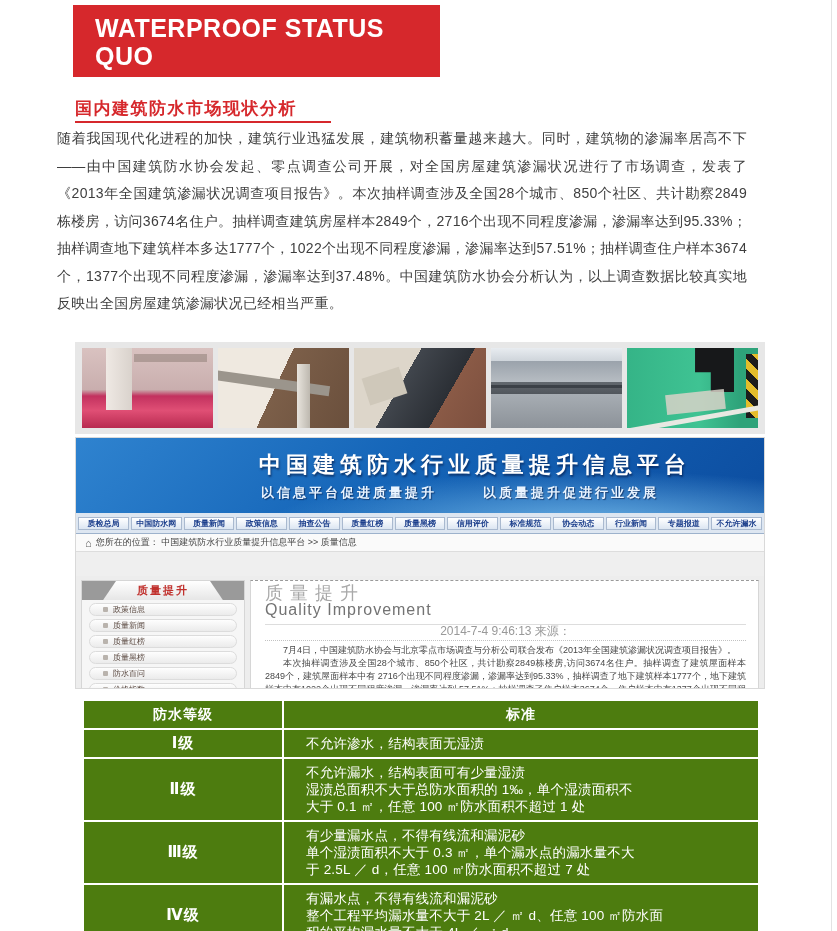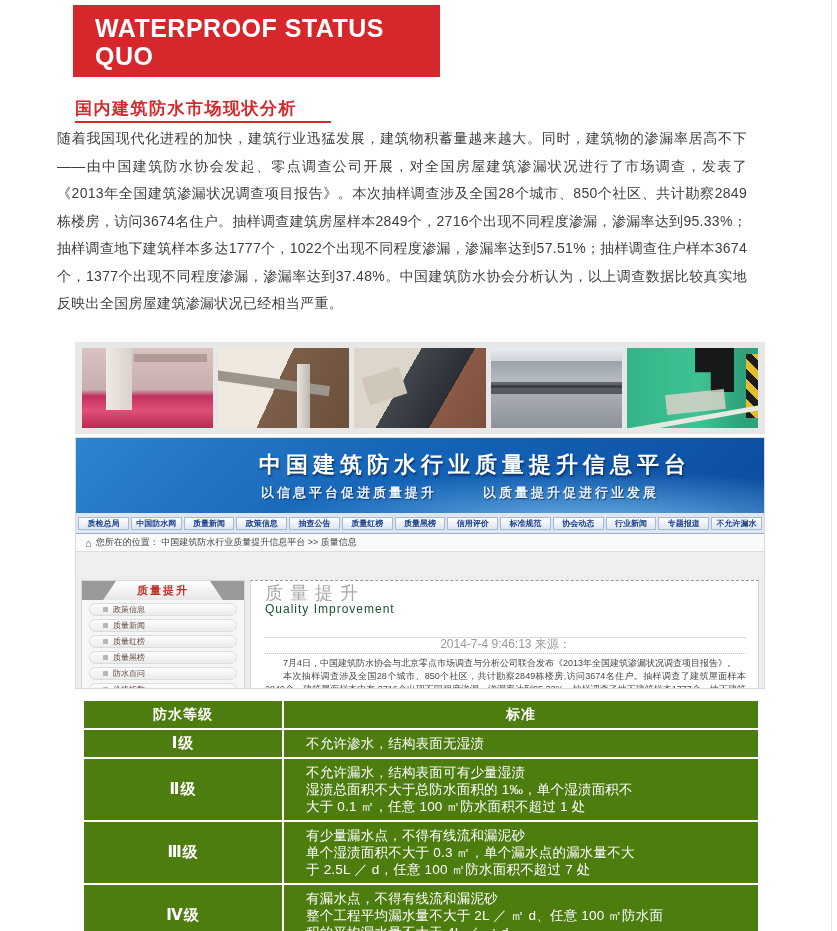--- a/index.html
+++ b/index.html
@@ -78,21 +78,21 @@
   .web-sidebar-header:before{left:-12px;clip-path:polygon(0 0,100% 0,72% 100%,0 100%);}
   .web-sidebar-header:after{right:-12px;clip-path:polygon(0 0,100% 0,100% 100%,28% 100%);}
   .web-sidebar-title{color:#c0302c;font-size:11px;font-weight:bold;letter-spacing:2px;z-index:1;}
   .web-side-item{height:11px;margin:3px 7px;background:linear-gradient(#fefefe,#ebebeb);border:1px solid #dcdcdc;
                  border-radius:7px;display:flex;align-items:center;gap:5px;padding-left:13px;
                  font-size:8px;color:#5c4b43;cursor:pointer;white-space:nowrap;}
   .side-dot{width:5px;height:5px;border-radius:1px;background:#b9b3ad;flex:0 0 auto;}
   .web-content{flex:1;margin-left:5px;background:#fff;border:1px solid #d6d6d6;border-top:1px dashed #9a9a9a;
                box-sizing:border-box;padding:3px 12px 0 14px;overflow:hidden;}
   .qi-zh{font-size:18px;color:#a9a9a9;letter-spacing:7px;line-height:19px;}
-  .qi-en{font-size:12px;color:#14532d;letter-spacing:1px;line-height:13px;border-bottom:1px solid #ddd;padding-bottom:21px;}
+  .qi-en{font-size:16px;color:#737373;letter-spacing:1px;line-height:13px;border-bottom:1px solid #ddd;padding-bottom:8px;}
   .article-title{text-align:center;color:#c2413a;font-weight:bold;font-size:11px;letter-spacing:1px;margin-top:5px;line-height:13px;}
   .article-meta{text-align:center;font-size:12px;color:#999;line-height:10px;margin-top:1px;}
   .dotted-divider{border-top:1px dotted #c2c2c2;margin:4px 0 3px 0;}
   .article-p{font-size:9px;color:#474747;line-height:13px;text-align:justify;text-indent:2em;margin:0;}
 
   
   .grade-table{position:absolute;left:82px;top:699px;width:678px;border-collapse:collapse;table-layout:fixed;}
   .grade-table td,.grade-table th{background:#4d7c0f;color:#fff;border:2px solid #fff;vertical-align:middle;}
   .grade-table th{font-size:14px;font-weight:bold;height:23px;padding:2px 0;letter-spacing:1px;}
   .col-grade{width:200px;}

